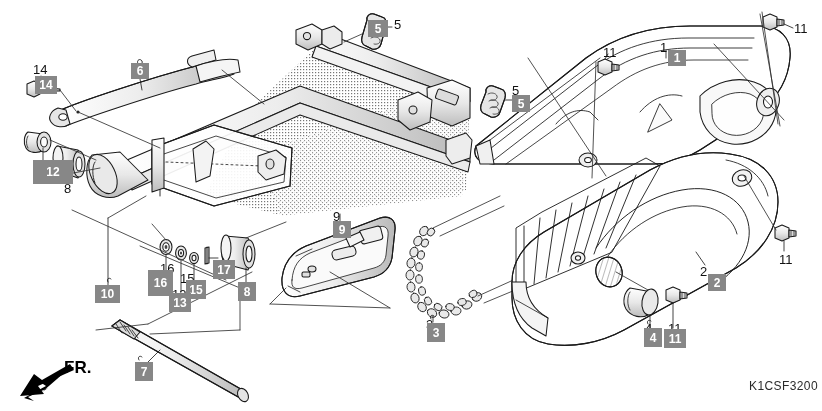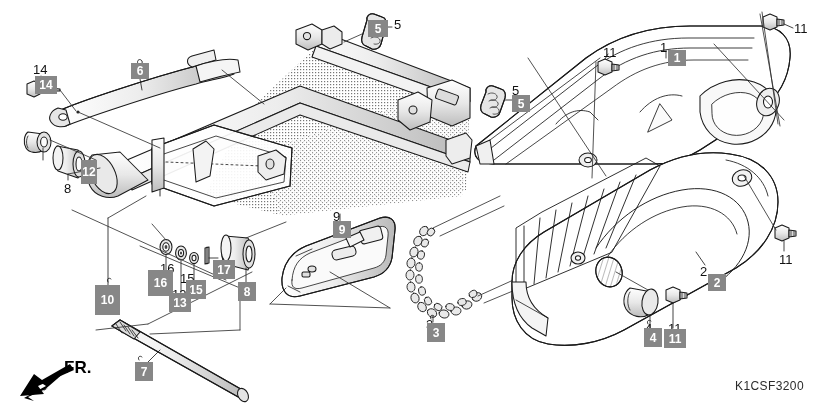--- a/index.html
+++ b/index.html
@@ -28,21 +28,21 @@
     position:absolute;
     color:#111;
     font-size:13px;
     font-weight:400;
     line-height:1;
     white-space:nowrap;
   }
   
   .code{
     position:absolute;
-    right:18px;bottom:18px;
+    right:4px;bottom:18px;
     font-size:12px;
     color:#2b2b2b;
     letter-spacing:.4px;
   }
   .frlabel{
     position:absolute;
     font-weight:700;
     font-size:17px;color:#000;
   }
 </style>
@@ -492,37 +492,37 @@
       <div class="chip" style="left: 368px; top: 20px; width: 20px; height: 17px;">5</div>
       <div class="num" style="left: 794px; top: 22px;">11</div>
       <div class="num" style="left: 660px; top: 41px;">1</div>
       <div class="chip" style="left: 668px; top: 50px; width: 18px; height: 16px;">1</div>
       <div class="num" style="left: 603px; top: 46px;">11</div>
       <div class="num" style="left: 33px; top: 63px;">14</div>
       <div class="chip" style="left: 35px; top: 76px; width: 22px; height: 18px;">14</div>
       <div class="chip" style="left: 131px; top: 63px; width: 18px; height: 16px;">6</div>
       <div class="num" style="left: 512px; top: 84px;">5</div>
       <div class="chip" style="left: 512px; top: 95px; width: 18px; height: 17px;">5</div>
-      <div class="chip" style="left: 33px; top: 160px; width: 16px; height: 24px; margin-left: 48px;">12</div>
+      <div class="chip" style="left: 33px; top: 160px; width: 40px; height: 24px;">12</div>
       <div class="num" style="left: 64px; top: 182px;">8</div>
       <div class="num" style="left: 333px; top: 210px;">9</div>
       <div class="chip" style="left: 333px; top: 221px; width: 18px; height: 17px;">9</div>
       <div class="num" style="left: 779px; top: 253px;">11</div>
       <div class="num" style="left: 700px; top: 265px;">2</div>
       <div class="chip" style="left: 708px; top: 274px; width: 18px; height: 17px;">2</div>
       <div class="num" style="left: 214px; top: 258px;">17</div>
       <div class="chip" style="left: 213px; top: 260px; width: 22px; height: 19px;">17</div>
       <div class="num" style="left: 160px; top: 262px;">16</div>
       <div class="chip" style="left: 148px; top: 270px; width: 25px; height: 26px;">16</div>
       <div class="num" style="left: 180px; top: 272px;">15</div>
       <div class="chip" style="left: 186px; top: 280px; width: 20px; height: 19px;">15</div>
       <div class="chip" style="left: 238px; top: 282px; width: 18px; height: 19px;">8</div>
       <div class="num" style="left: 172px; top: 288px;">13</div>
       <div class="chip" style="left: 169px; top: 293px; width: 22px; height: 19px;">13</div>
-      <div class="chip" style="left: 95px; top: 285px; width: 25px; height: 30px;">10</div>
+      <div class="chip" style="left: 95px; top: 285px; width: 25px; height: 18px;">10</div>
       <div class="num" style="left: 426px; top: 318px;">3</div>
       <div class="chip" style="left: 427px; top: 323px; width: 18px; height: 19px;">3</div>
       <div class="num" style="left: 645px; top: 322px;">4</div>
       <div class="chip" style="left: 644px; top: 328px; width: 18px; height: 19px;">4</div>
       <div class="num" style="left: 668px; top: 322px;">11</div>
       <div class="chip" style="left: 664px; top: 329px; width: 22px; height: 19px;">11</div>
       <div class="chip" style="left: 135px; top: 362px; width: 18px; height: 19px;">7</div>
     </div>
 
   <div class="frlabel" style="left:64px;top:358px;">FR.</div>

